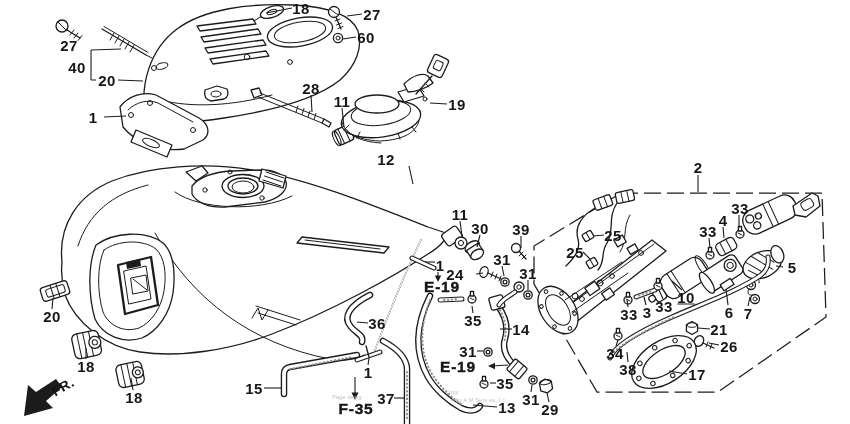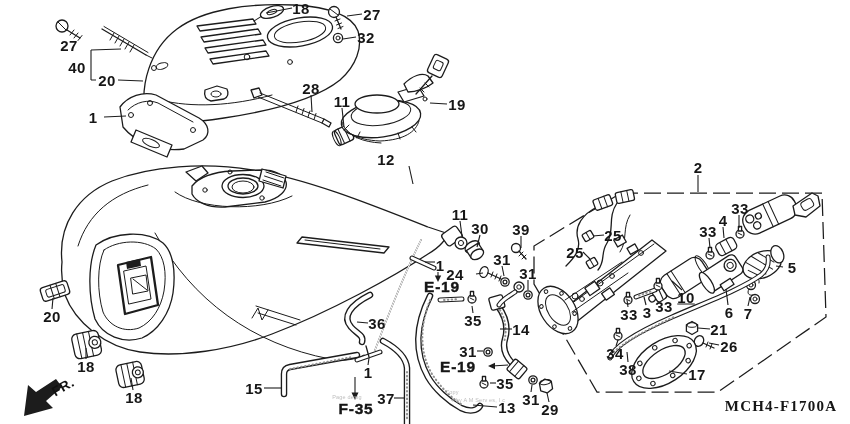--- a/index.html
+++ b/index.html
@@ -522,21 +522,21 @@
     <path class="ld" d="M 438 272 L 438 279"></path>
         <path class="dk" d="M 438 282 L 434.8 275.5 L 441.2 275.5 Z"></path>
     <path class="ld" d="M 508 365 L 492 366"></path>
         <path class="dk" d="M 488 366 L 495 362.8 L 495 369.2 Z"></path>
   </g>
 </svg>
 
 <div id="labels">
       <span class="lbl" style="left: 301px; top: 8px;">18</span>
       <span class="lbl" style="left: 372px; top: 14px;">27</span>
-      <span class="lbl" style="left: 366px; top: 37px;">32</span>
+      <span class="lbl" style="left: 366px; top: 37px;">60</span>
       <span class="lbl" style="left: 69px; top: 45px;">27</span>
       <span class="lbl" style="left: 77px; top: 67px;">40</span>
       <span class="lbl" style="left: 107px; top: 80px;">20</span>
       <span class="lbl" style="left: 93px; top: 117px;">1</span>
       <span class="lbl" style="left: 311px; top: 88px;">28</span>
       <span class="lbl" style="left: 342px; top: 101px;">11</span>
       <span class="lbl" style="left: 457px; top: 104px;">19</span>
       <span class="lbl" style="left: 386px; top: 159px;">12</span>
       <span class="lbl" style="left: 698px; top: 167px;">2</span>
       <span class="lbl" style="left: 52px; top: 316px;">20</span>
@@ -579,15 +579,14 @@
       <span class="lbl" style="left: 729px; top: 346px;">26</span>
       <span class="lbl" style="left: 615px; top: 353px;">34</span>
       <span class="lbl" style="left: 628px; top: 369px;">38</span>
       <span class="lbl" style="left: 697px; top: 374px;">17</span>
       <span class="lbl wm" style="left: 347px; top: 397px;">Page desig</span>
       <span class="lbl wm" style="left: 452px; top: 392px;">Copy</span>
       <span class="lbl wm" style="left: 478px; top: 400px;">4 by A M Serv es, I c</span>
     </div>
 
 <span id="fr-marker">FR.</span>
-<span id="diagram-code">MCH4-F1700A</span>
 
 </div>
 
 </body></html>

